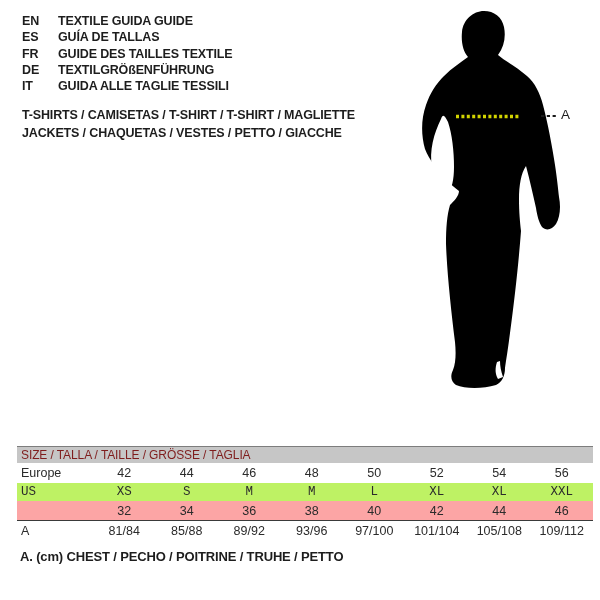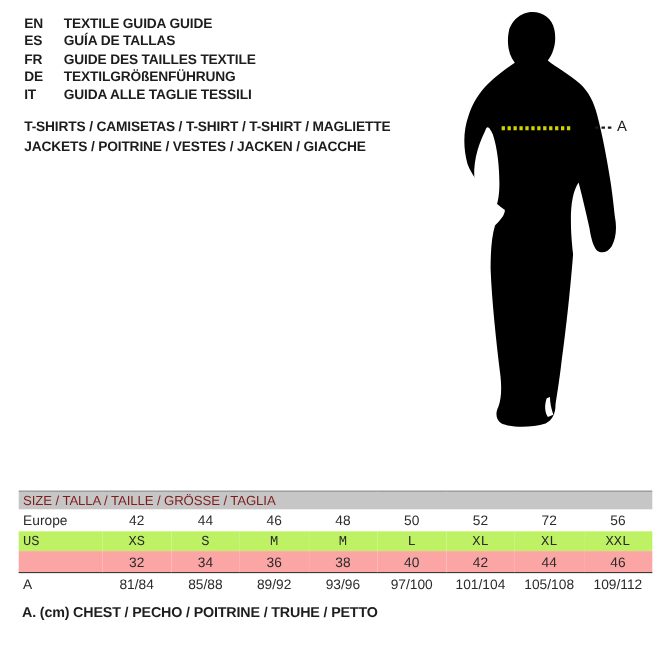--- a/index.html
+++ b/index.html
@@ -69,21 +69,21 @@
       <span>TEXTILGRÖßENFÜHRUNG</span>
     </div>
     <div class="lang-row">
       <span class="lang-code">IT</span>
       <span>GUIDA ALLE TAGLIE TESSILI</span>
     </div>
   </div>
 
   <div class="cats">
     <div>T-SHIRTS / CAMISETAS / T-SHIRT / T-SHIRT / MAGLIETTE</div>
-    <div>JACKETS / POITRINE / VESTES / JACKEN / GIACCHE</div>
+    <div>JACKETS / CHAQUETAS / VESTES / PETTO / GIACCHE</div>
   </div>
 
   <svg class="figure" width="600" height="600" viewBox="0 0 600 600">
     <path d="M484 11
              C494 11 502 17 504 27 C506 37 504 47 498 55
              C505 61 517 67 527 76 C535 83 540 93 543 105
              C548 124 552 146 555 165 C557 178 558 188 559 197
              C561 207 560 217 556 224 C552 230 546 231 542 227
              C539 223 537 215 536 208 C533 195 530 181 526 166
              C521 173 519 186 519 199 C519 212 520 222 521 231
@@ -125,21 +125,21 @@
     </thead>
     <tbody>
       <tr class="row-europe">
         <td class="lbl">Europe</td>
         <td>42</td>
         <td>44</td>
         <td>46</td>
         <td>48</td>
         <td>50</td>
         <td>52</td>
-        <td>72</td>
+        <td>54</td>
         <td>56</td>
       </tr>
       <tr class="row-us">
         <td class="lbl">US</td>
         <td>XS</td>
         <td>S</td>
         <td>M</td>
         <td>M</td>
         <td>L</td>
         <td>XL</td>

